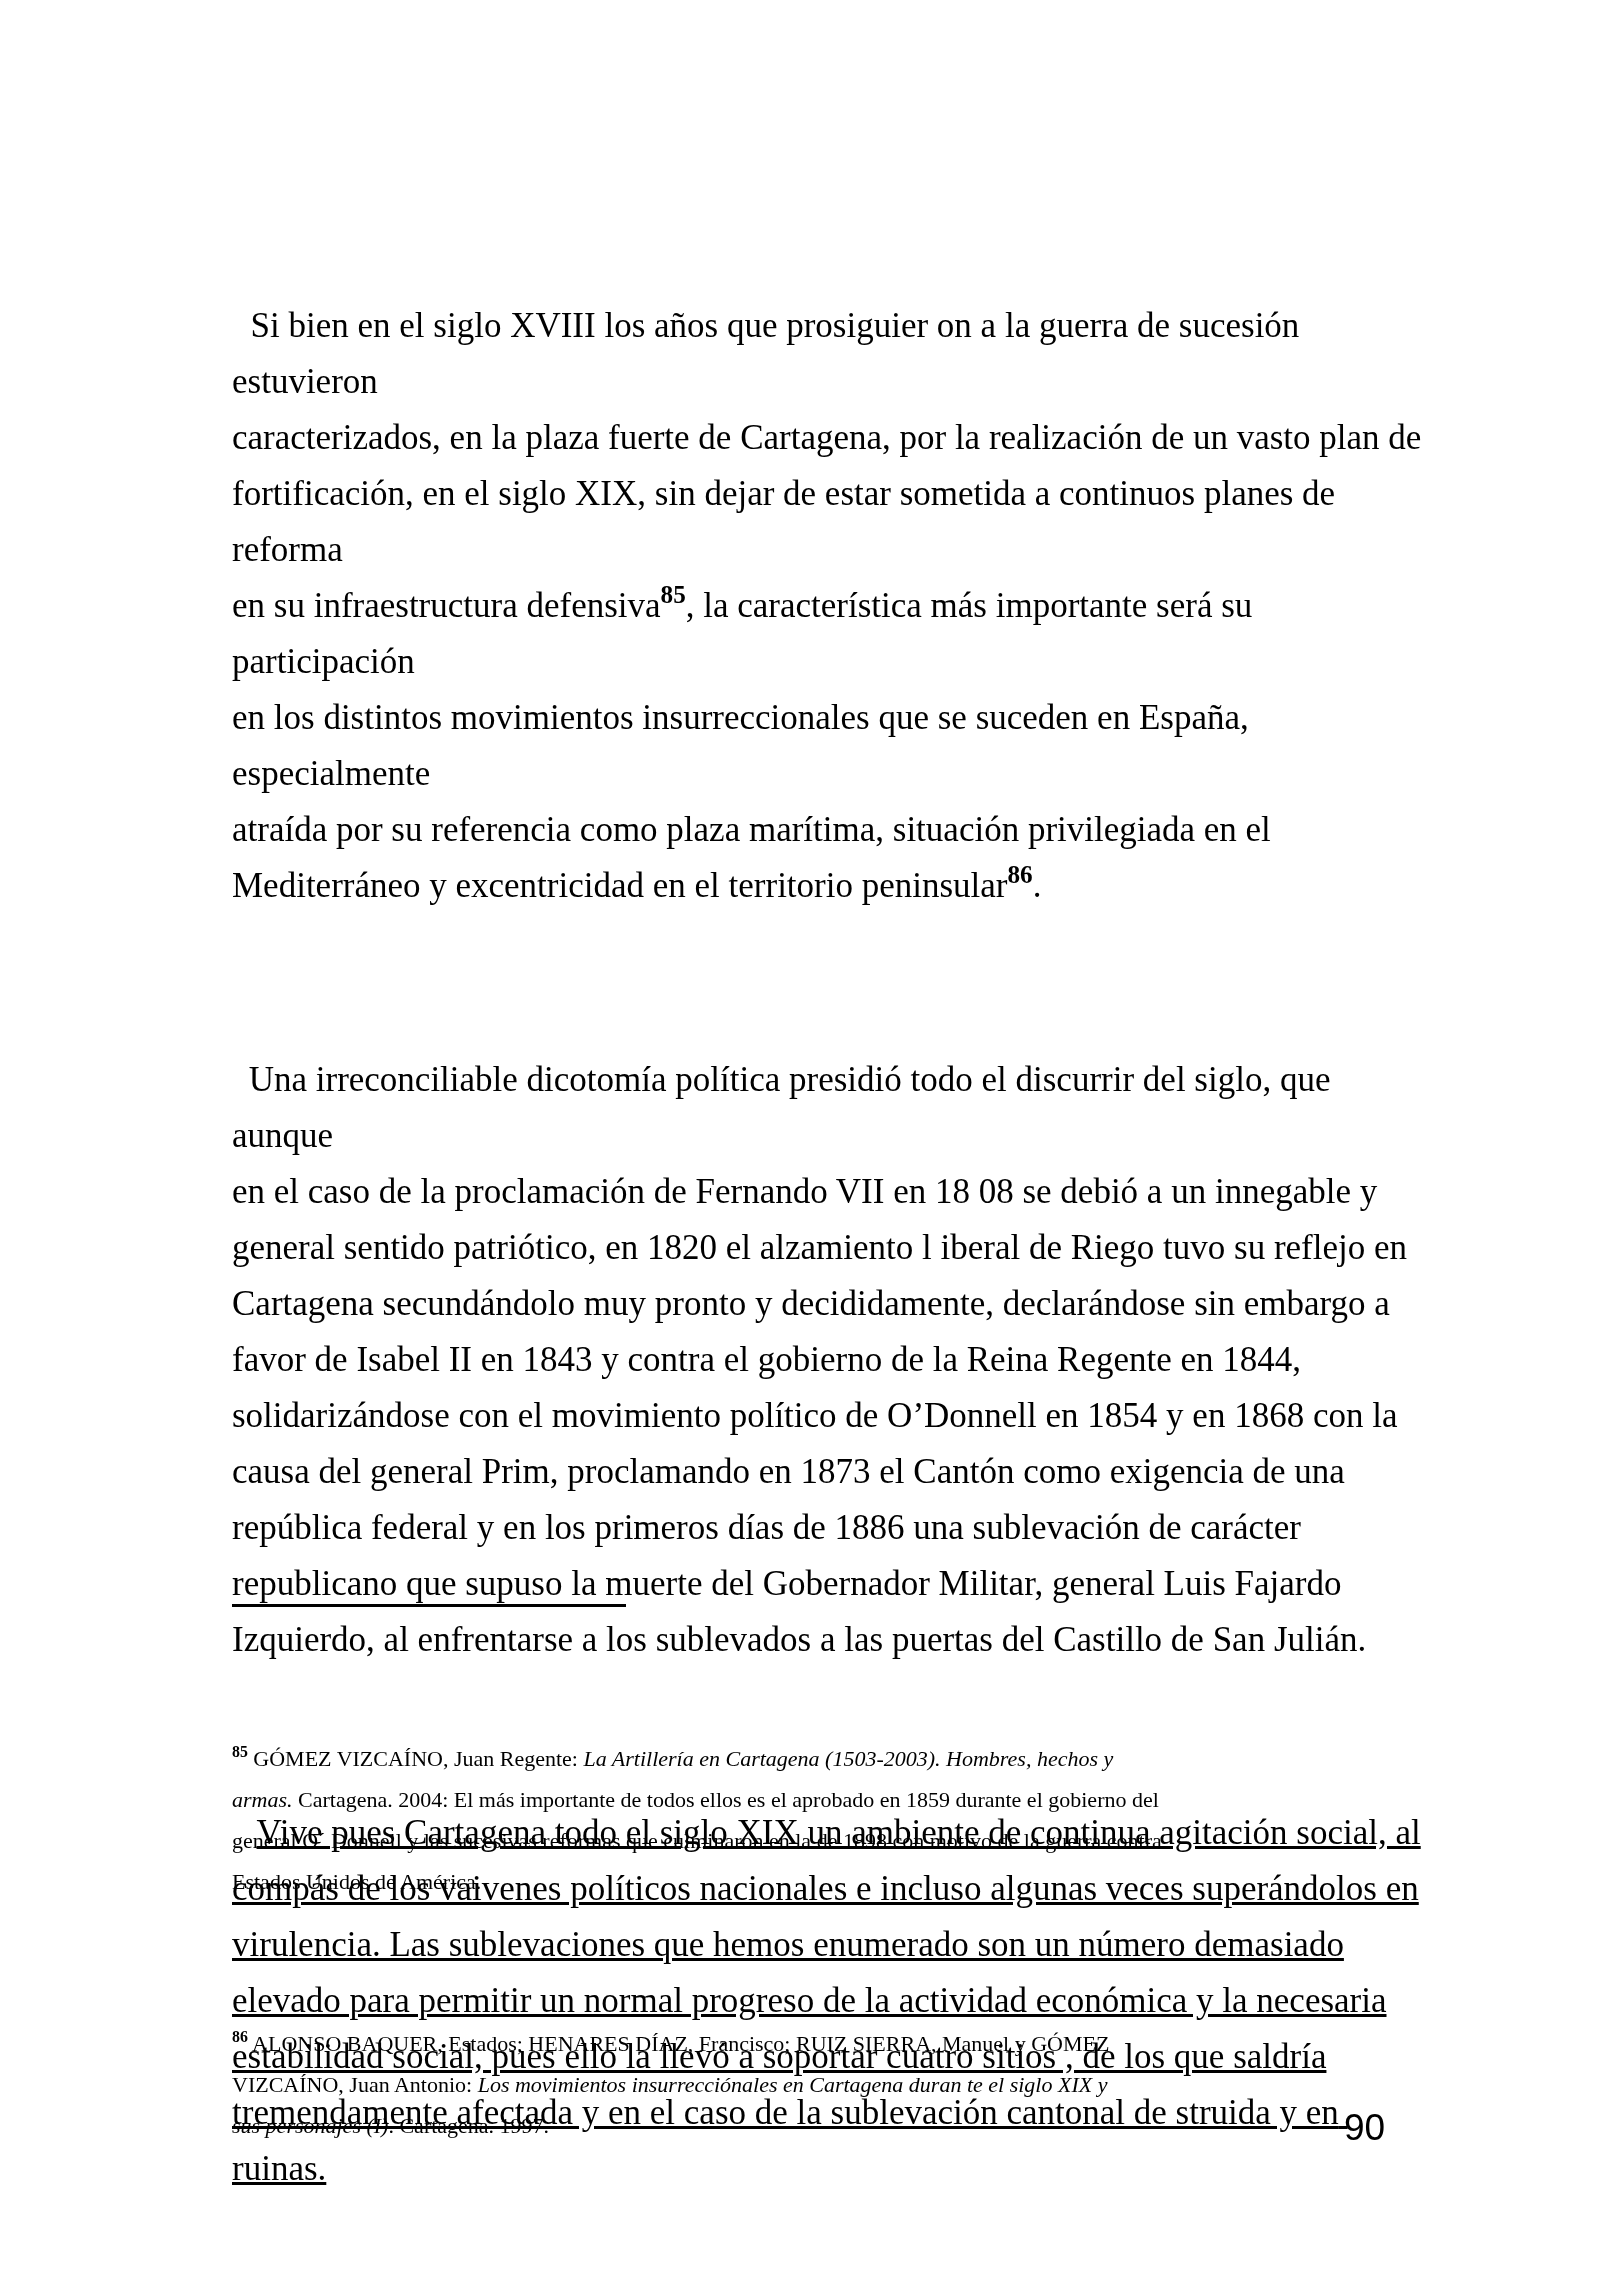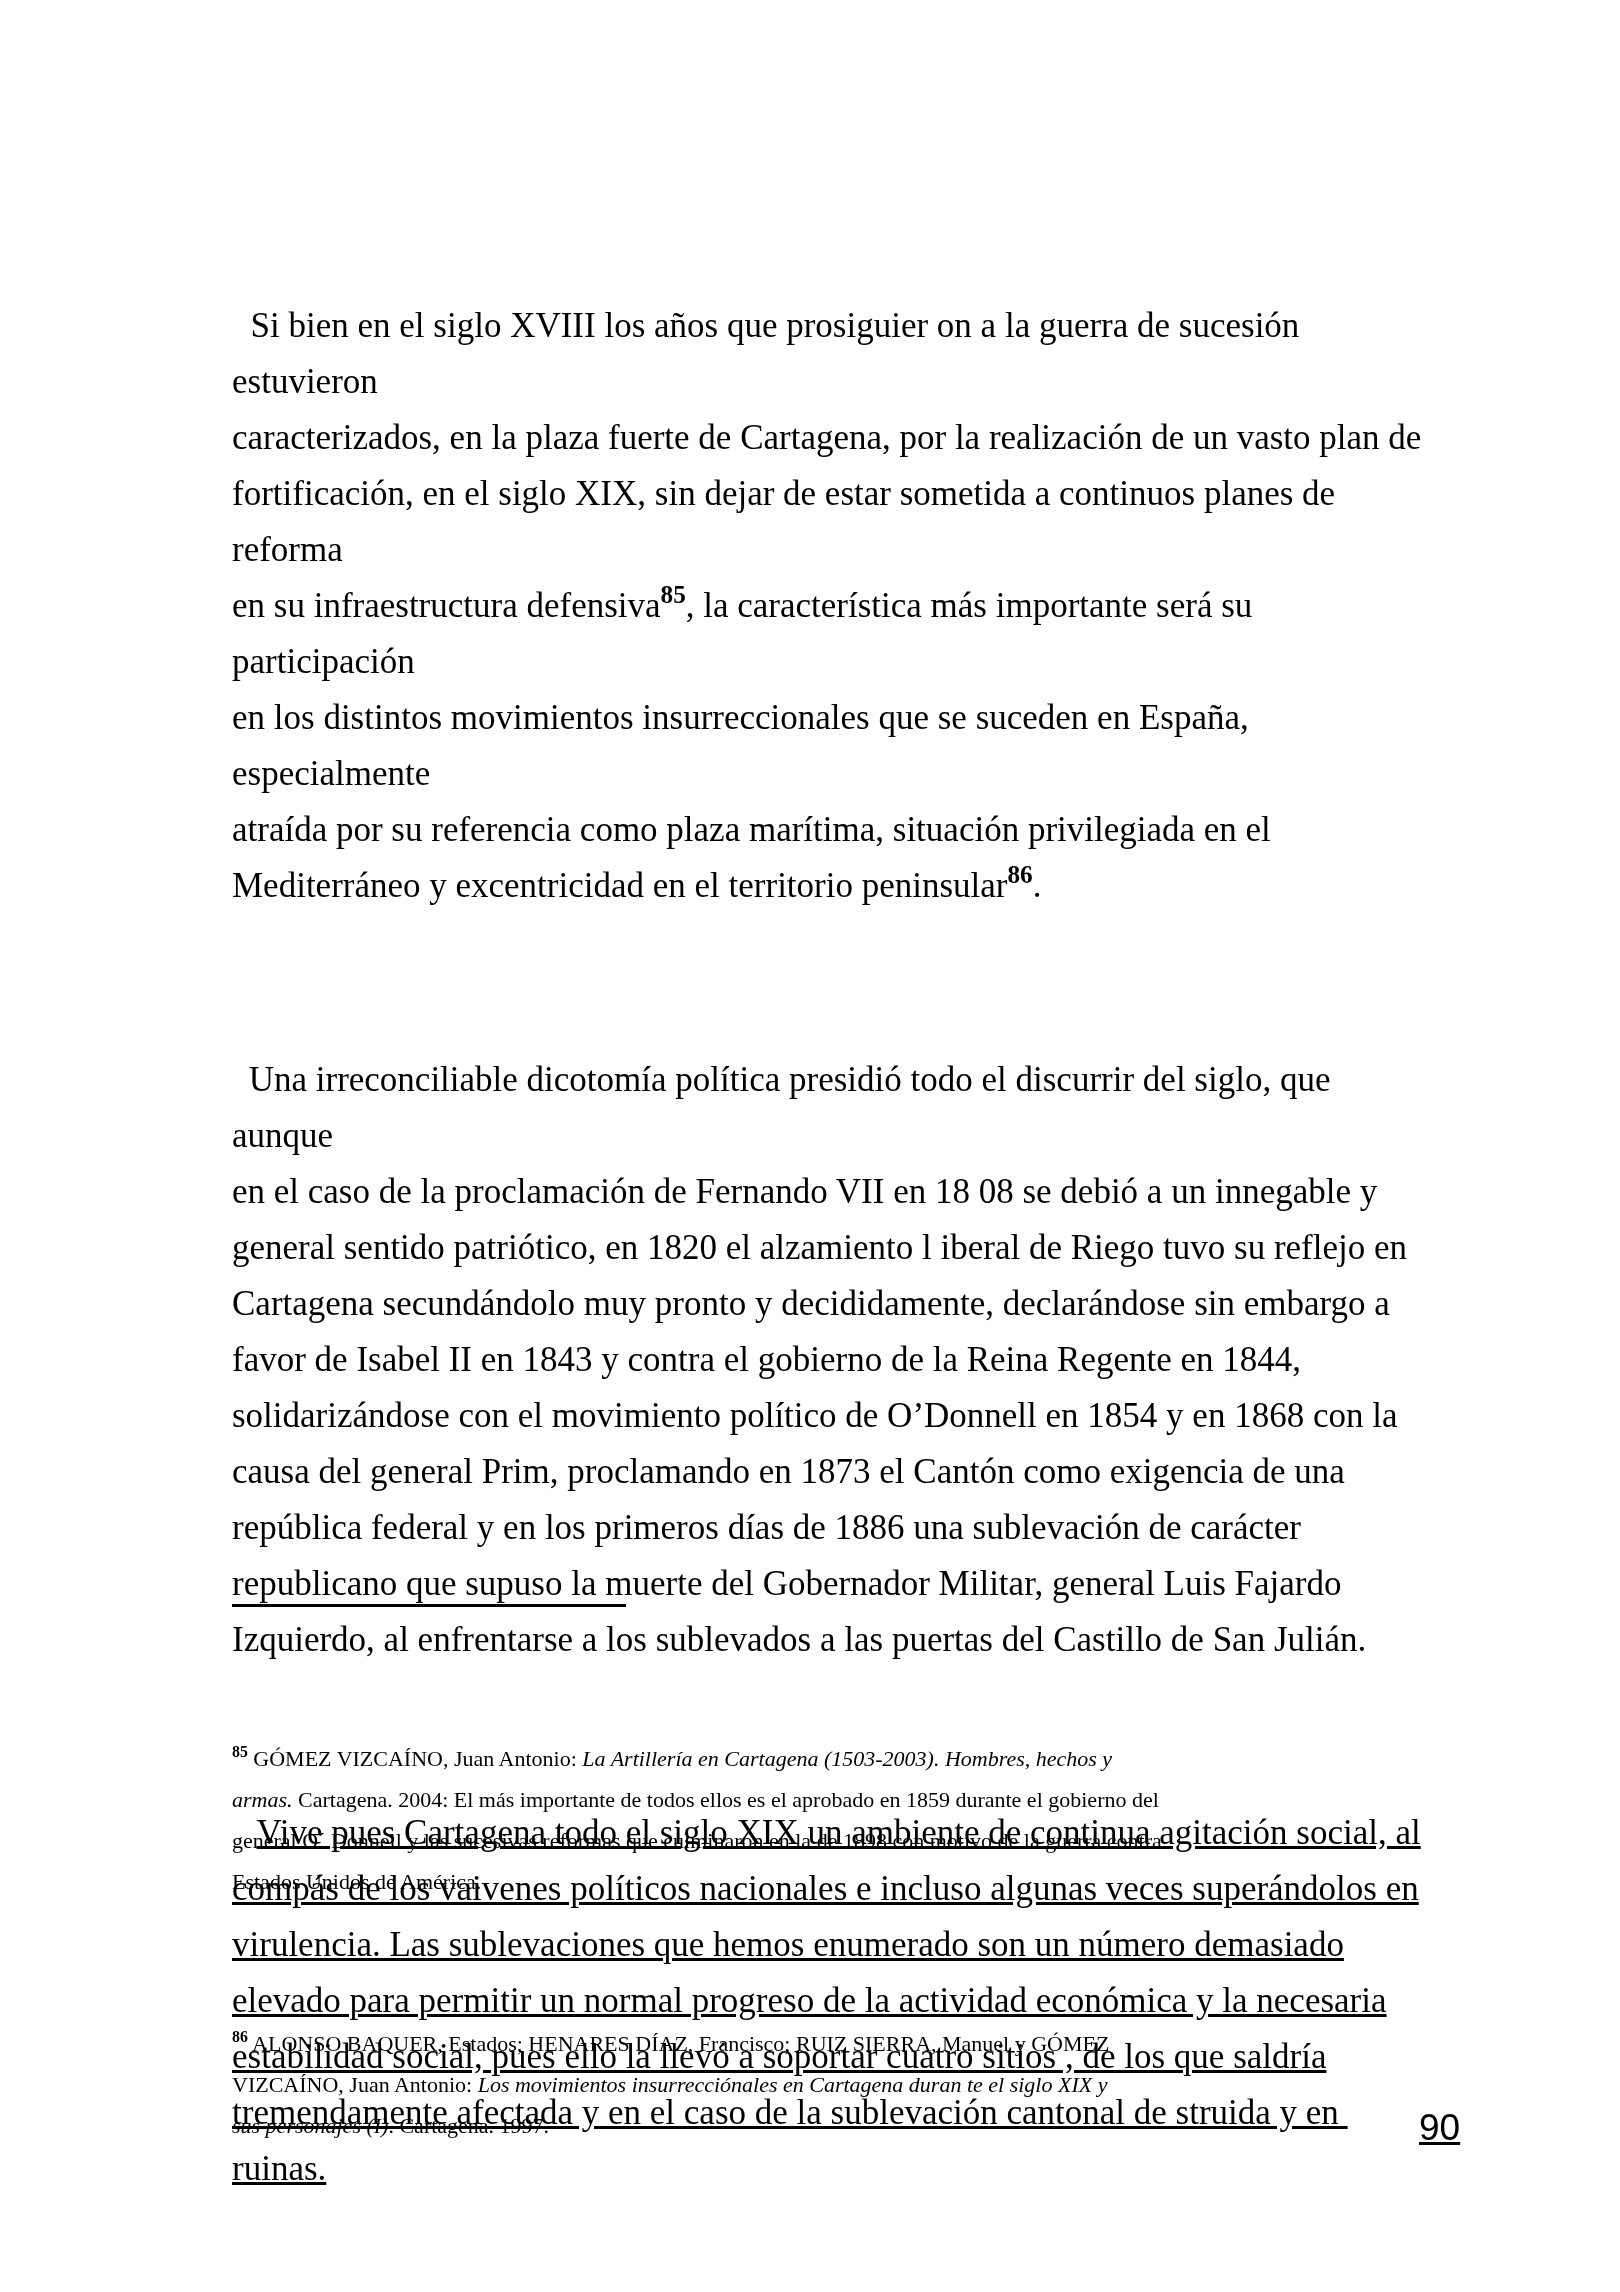--- a/index.html
+++ b/index.html
@@ -28,23 +28,23 @@
     width:394px;height:2.9px;background:#000000;
   }
   .footnotes{
     position:absolute;left:232px;top:1656px;width:1191px;
     font-size:22px;line-height:41px;
     white-space:pre-wrap;text-align:left;
   }
   .fn{margin:0 0 39px 0;}
   .it{font-style:italic;}
   .page-number{
-    position:absolute;left:1419px;top:2109px;
+    position:absolute;left:1344px;top:2109px;
     font-family:"Liberation Sans","DejaVu Sans",sans-serif;
-    font-size:37px;line-height:1;text-decoration:underline;
+    font-size:37px;line-height:1;
   }
 </style>
 </head>
 <body>
 
 <div class="page">
 
   <div class="body-text">
     <p class="para p1"><span>Si bien en el siglo XVIII los años que prosiguier on a la guerra de sucesión estuvieron
 caracterizados, en la plaza fuerte de Cartagena, por la realización de un vasto plan de
@@ -67,21 +67,21 @@
 compás de los vaivenes políticos nacionales e incluso algunas veces superándolos en
 virulencia. Las sublevaciones que hemos enumerado son un número demasiado
 elevado para permitir un normal progreso de la actividad económica y la necesaria
 estabilidad social, pues ello la llevó a soportar cuatro sitios , de los que saldría
 tremendamente afectada y en el caso de la sublevación cantonal de struida y en ruinas.</span></p>
   </div>
 
   <div class="fn-rule"></div>
 
   <div class="footnotes">
-    <p class="fn"><sup class="sp">85</sup><span> GÓMEZ VIZCAÍNO, Juan Antonio: </span><span class="it">La Artillería en Cartagena (1503-2003). Hombres, hechos y
+    <p class="fn"><sup class="sp">85</sup><span> GÓMEZ VIZCAÍNO, Juan Regente: </span><span class="it">La Artillería en Cartagena (1503-2003). Hombres, hechos y
 armas.</span><span> Cartagena. 2004: El más importante de todos ellos es el aprobado en 1859 durante el gobierno del
 general O´ Donnell y las sucesivas reformas que culminaron en la de 1898 con motivo de la guerra contra
 Estados Unidos de América.</span></p>
     <p class="fn"><sup class="sp">86</sup><span> ALONSO BAQUER, Estados; HENARES DÍAZ, Francisco; RUIZ SIERRA, Manuel y GÓMEZ
 VIZCAÍNO, Juan Antonio: </span><span class="it">Los movimientos insurrecciónales en Cartagena duran te el siglo XIX y
 sus personajes (I)</span><span>. Cartagena. 1997.</span></p>
   </div>
 
   <div class="page-number">90</div>
 

